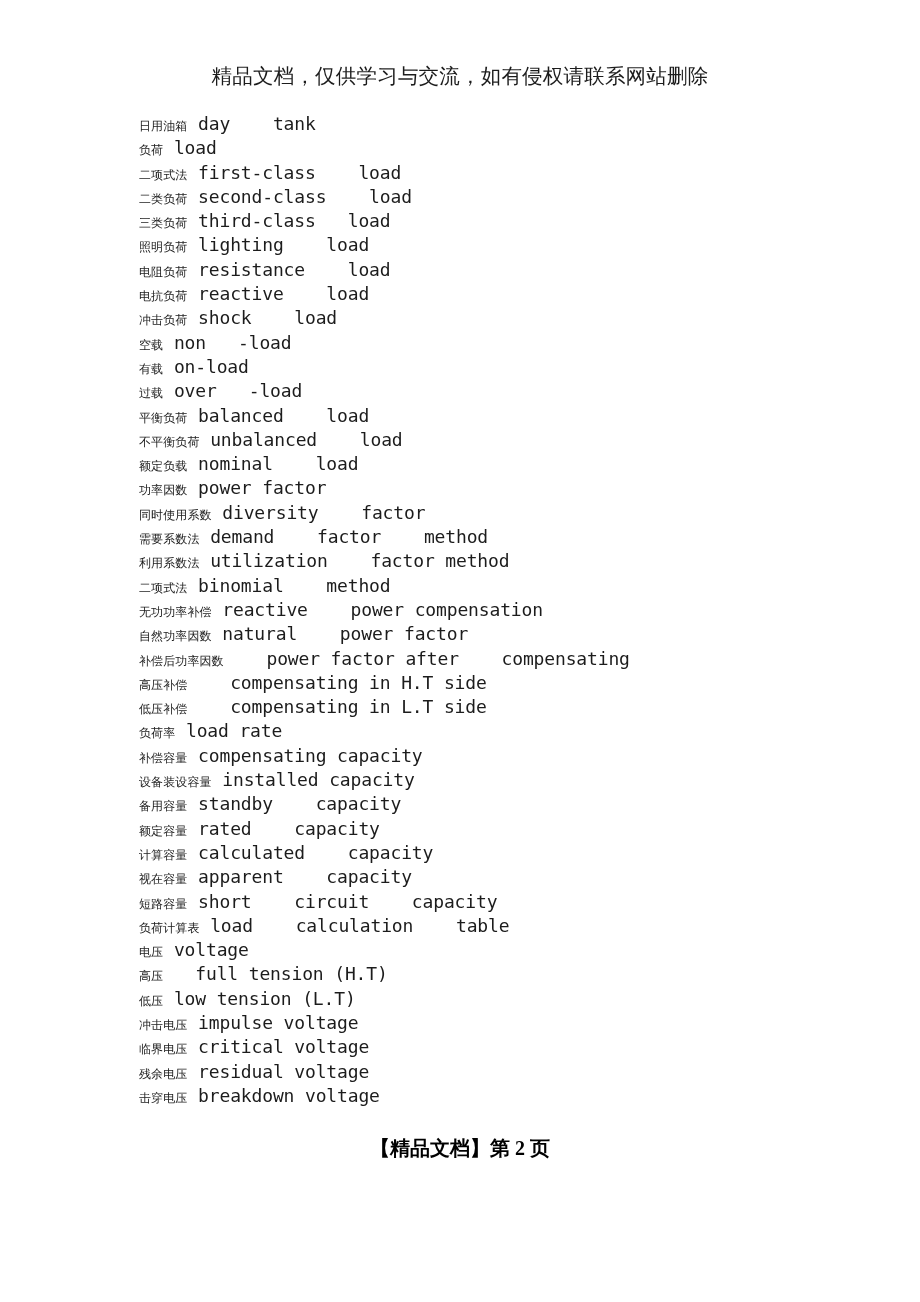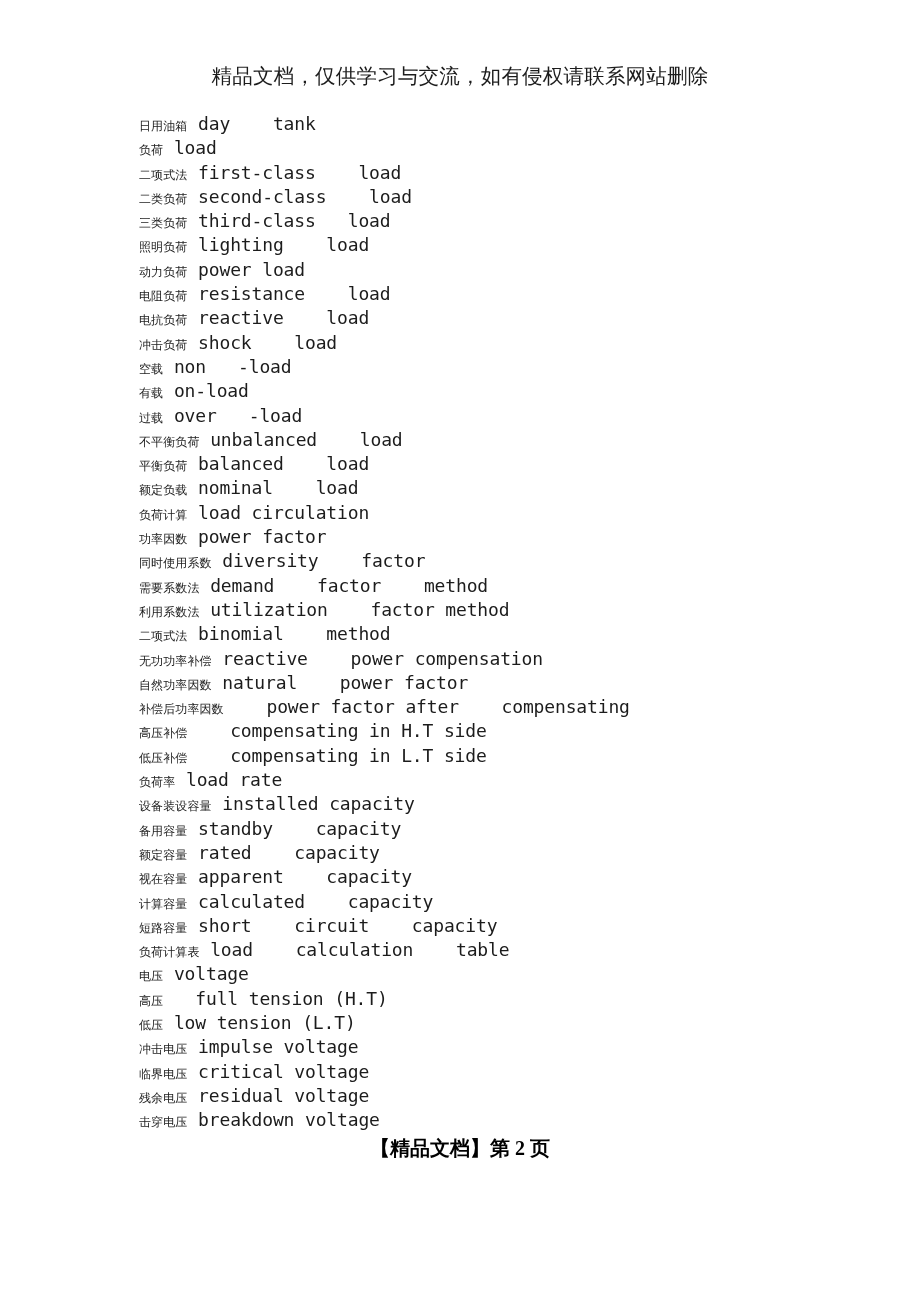--- a/index.html
+++ b/index.html
@@ -91,47 +91,46 @@
   <div class="doc-header">精品文档，仅供学习与交流，如有侵权请联系网站删除</div>
 
   <div class="body-block">
 
   <div class="entry"><span class="zh">日用油箱</span><span class="en"> day    tank</span></div>
       <div class="entry"><span class="zh">负荷</span><span class="en"> load</span></div>
       <div class="entry"><span class="zh">二项式法</span><span class="en"> first-class    load</span></div>
       <div class="entry"><span class="zh">二类负荷</span><span class="en"> second-class    load</span></div>
       <div class="entry"><span class="zh">三类负荷</span><span class="en"> third-class   load</span></div>
       <div class="entry"><span class="zh">照明负荷</span><span class="en"> lighting    load</span></div>
-      <div class="entry"><span class="zh">动力负荷</span><span class="en"> power load</span></div>
       <div class="entry"><span class="zh">电阻负荷</span><span class="en"> resistance    load</span></div>
       <div class="entry"><span class="zh">电抗负荷</span><span class="en"> reactive    load</span></div>
       <div class="entry"><span class="zh">冲击负荷</span><span class="en"> shock    load</span></div>
       <div class="entry"><span class="zh">空载</span><span class="en"> non   -load</span></div>
       <div class="entry"><span class="zh">有载</span><span class="en"> on-load</span></div>
       <div class="entry"><span class="zh">过载</span><span class="en"> over   -load</span></div>
+      <div class="entry"><span class="zh">平衡负荷</span><span class="en"> balanced    load</span></div>
       <div class="entry"><span class="zh">不平衡负荷</span><span class="en"> unbalanced    load</span></div>
-      <div class="entry"><span class="zh">平衡负荷</span><span class="en"> balanced    load</span></div>
       <div class="entry"><span class="zh">额定负载</span><span class="en"> nominal    load</span></div>
-      <div class="entry"><span class="zh">负荷计算</span><span class="en"> load circulation</span></div>
       <div class="entry"><span class="zh">功率因数</span><span class="en"> power factor</span></div>
       <div class="entry"><span class="zh">同时使用系数</span><span class="en"> diversity    factor</span></div>
       <div class="entry"><span class="zh">需要系数法</span><span class="en"> demand    factor    method</span></div>
       <div class="entry"><span class="zh">利用系数法</span><span class="en"> utilization    factor method</span></div>
       <div class="entry"><span class="zh">二项式法</span><span class="en"> binomial    method</span></div>
       <div class="entry"><span class="zh">无功功率补偿</span><span class="en"> reactive    power compensation</span></div>
       <div class="entry"><span class="zh">自然功率因数</span><span class="en"> natural    power factor</span></div>
       <div class="entry"><span class="zh">补偿后功率因数</span><span class="en">    power factor after    compensating</span></div>
       <div class="entry"><span class="zh">高压补偿</span><span class="en">    compensating in H.T side</span></div>
       <div class="entry"><span class="zh">低压补偿</span><span class="en">    compensating in L.T side</span></div>
       <div class="entry"><span class="zh">负荷率</span><span class="en"> load rate</span></div>
+      <div class="entry"><span class="zh">补偿容量</span><span class="en"> compensating capacity</span></div>
       <div class="entry"><span class="zh">设备装设容量</span><span class="en"> installed capacity</span></div>
       <div class="entry"><span class="zh">备用容量</span><span class="en"> standby    capacity</span></div>
       <div class="entry"><span class="zh">额定容量</span><span class="en"> rated    capacity</span></div>
+      <div class="entry"><span class="zh">计算容量</span><span class="en"> calculated    capacity</span></div>
       <div class="entry"><span class="zh">视在容量</span><span class="en"> apparent    capacity</span></div>
-      <div class="entry"><span class="zh">计算容量</span><span class="en"> calculated    capacity</span></div>
       <div class="entry"><span class="zh">短路容量</span><span class="en"> short    circuit    capacity</span></div>
       <div class="entry"><span class="zh">负荷计算表</span><span class="en"> load    calculation    table</span></div>
       <div class="entry"><span class="zh">电压</span><span class="en"> voltage</span></div>
       <div class="entry"><span class="zh">高压</span><span class="en">   full tension (H.T)</span></div>
       <div class="entry"><span class="zh">低压</span><span class="en"> low tension (L.T)</span></div>
       <div class="entry"><span class="zh">冲击电压</span><span class="en"> impulse voltage</span></div>
       <div class="entry"><span class="zh">临界电压</span><span class="en"> critical voltage</span></div>
       <div class="entry"><span class="zh">残余电压</span><span class="en"> residual voltage</span></div>
       <div class="entry"><span class="zh">击穿电压</span><span class="en"> breakdown voltage</span></div>
     </div>

